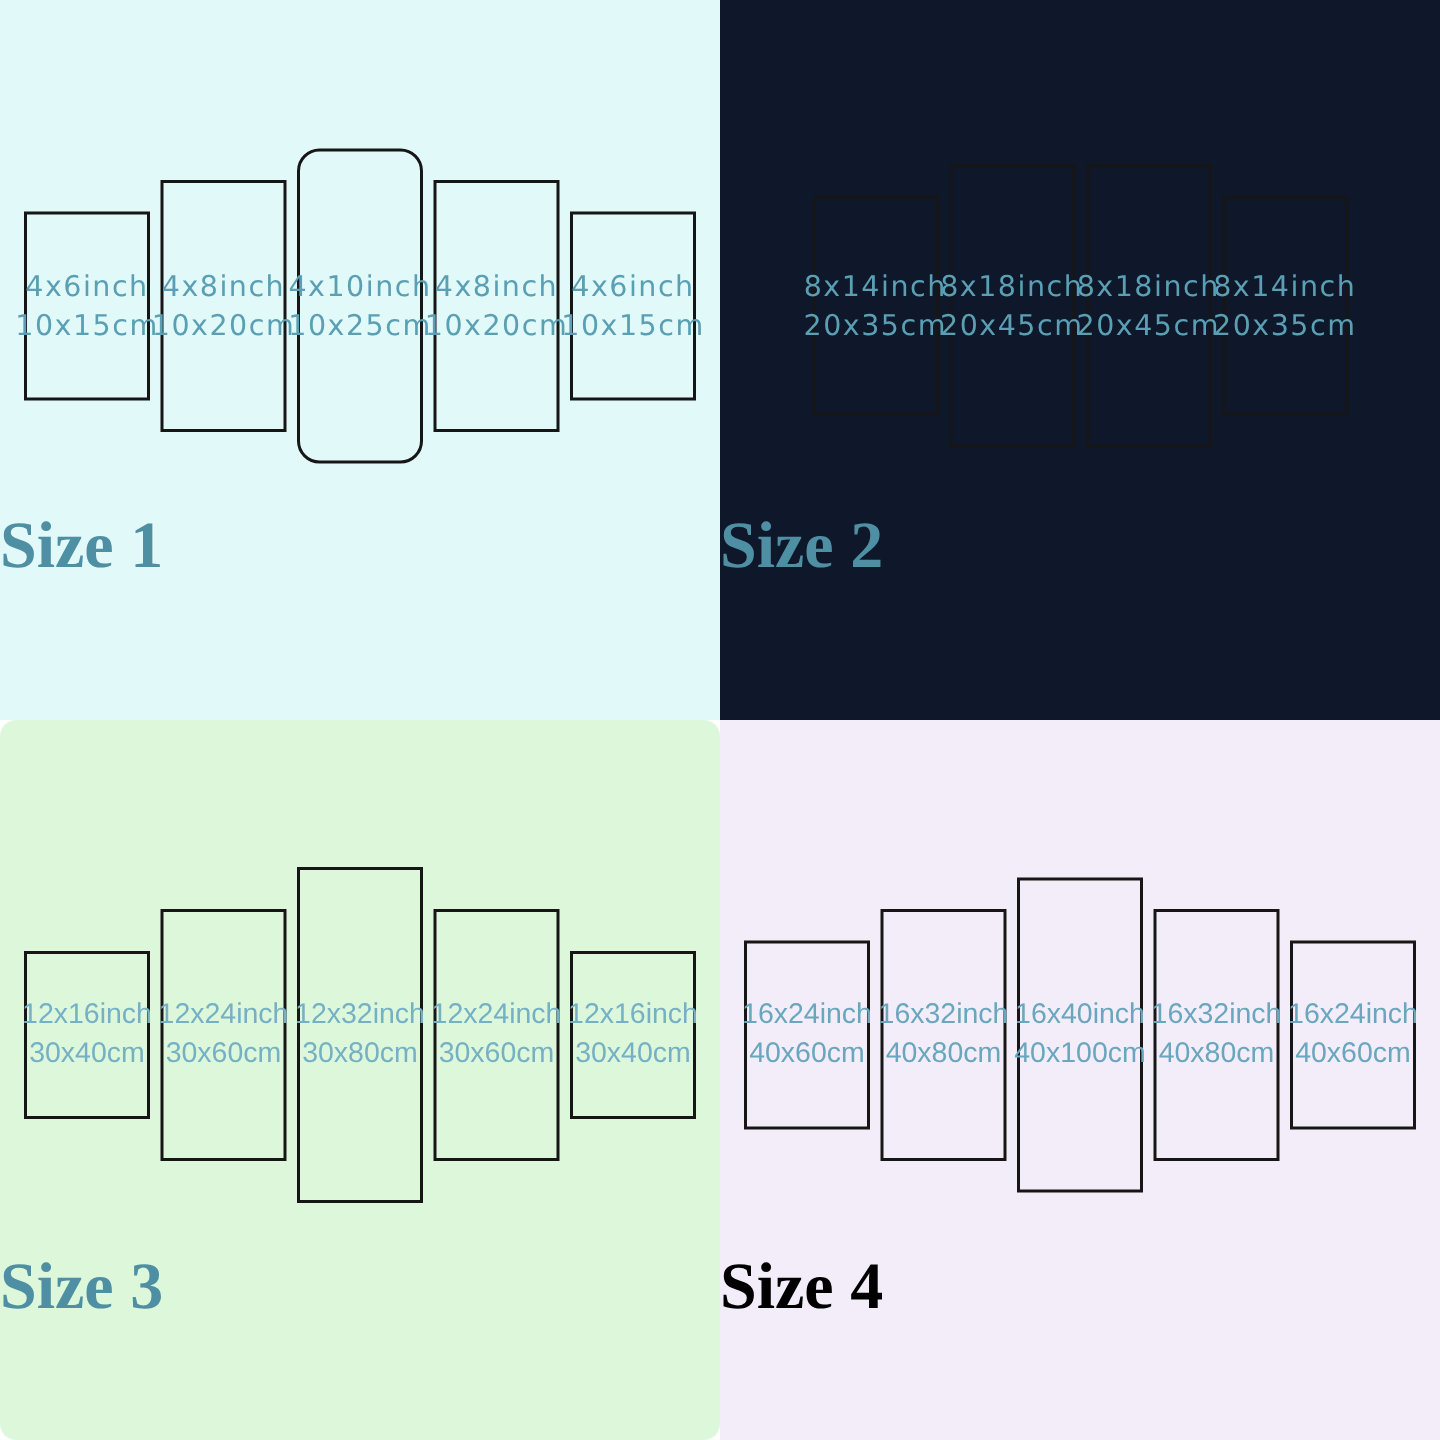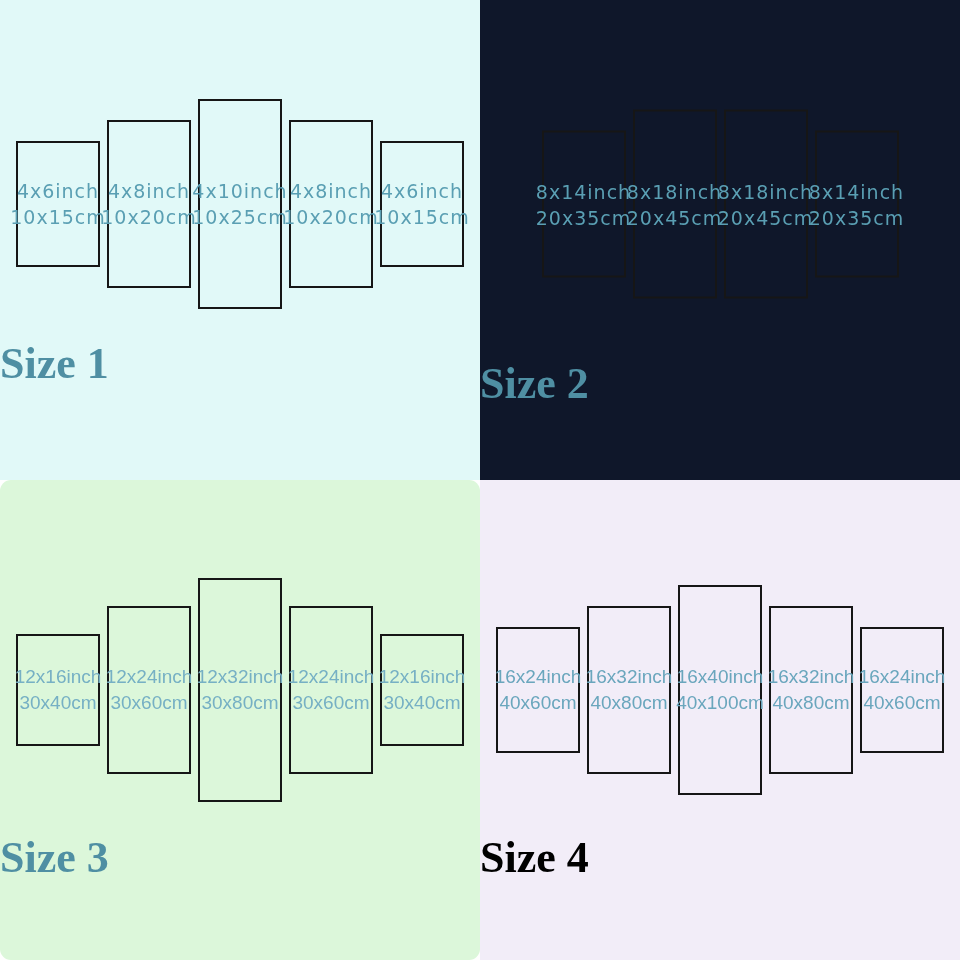--- a/index.html
+++ b/index.html
@@ -81,21 +81,21 @@
             <div>4x6inch</div>
             <div>10x15cm</div>
           </div>
         </div>
         <div class="panel" style="height: 168px;">
           <div class="panel-label">
             <div>4x8inch</div>
             <div>10x20cm</div>
           </div>
         </div>
-        <div class="panel" style="height: 210px;">
+        <div class="panel" style="height: 210px; border-radius: 15px;">
           <div class="panel-label">
             <div>4x10inch</div>
             <div>10x25cm</div>
           </div>
         </div>
         <div class="panel" style="height: 168px;">
           <div class="panel-label">
             <div>4x8inch</div>
             <div>10x20cm</div>
           </div>
@@ -130,21 +130,21 @@
             <div>20x45cm</div>
           </div>
         </div>
         <div class="panel" style="height: 147px;">
           <div class="panel-label">
             <div>8x14inch</div>
             <div>20x35cm</div>
           </div>
         </div>
       </div>
-    <h2 class="size-title" style="color: rgb(79, 143, 163); margin-top: 20px;">Size 2</h2>
+    <h2 class="size-title" style="color: rgb(79, 143, 163);">Size 2</h2>
   </section>
 
   <section class="quadrant bottom plain" style="background: rgb(220, 247, 218); border-radius: 11px; --label-color: #76b0c4;">
     <div class="panels">
         <div class="panel" style="height: 112px;">
           <div class="panel-label">
             <div>12x16inch</div>
             <div>30x40cm</div>
           </div>
         </div>

